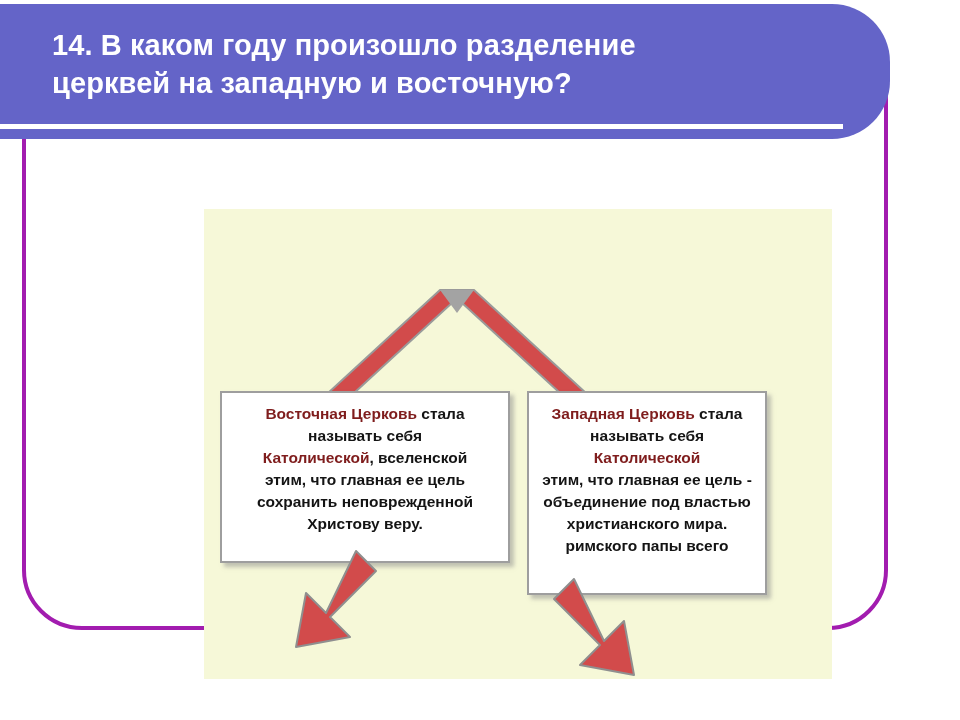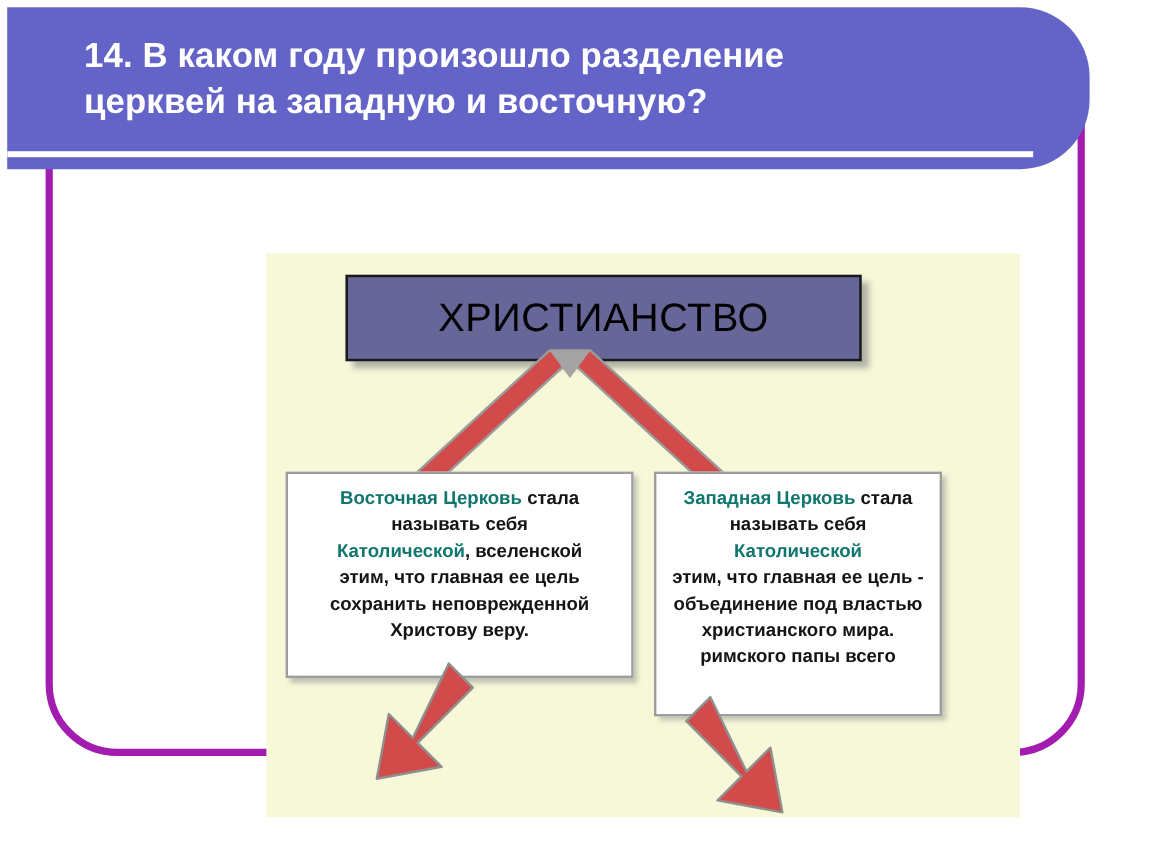--- a/index.html
+++ b/index.html
@@ -11,25 +11,25 @@
     width: 960px;
     height: 720px;
     position: relative;
     overflow: hidden;
     font-family: "Liberation Sans", sans-serif;
   }
 
   
   #slide-frame {
     position: absolute;
-    left: 38px;
+    left: 22px;
     top: 40px;
     width: 866px;
     height: 590px;
-    border: 6px solid #a21caf;
+    border: 4px solid #a21caf;
     border-radius: 60px;
     box-sizing: border-box;
     background: transparent;
   }
 
   
   #title-banner {
     position: absolute;
     left: -38px;
     top: -40px;
@@ -124,40 +124,37 @@
     top: 182px;
     width: 290px;
     height: 172px;
   }
   #west-box {
     left: 323px;
     top: 182px;
     width: 240px;
     height: 204px;
   }
-  .hl { color: #0f766e; }
+  .hl { color: #7f1d1d; }
   .hl-italic { color: #ee2222; font-style: italic; }
   .desc-line { display: block; }
 </style>
 </head>
 <body>
 
 <div id="slide-frame">
 
   <div id="title-banner">
     <div id="title-text">14. В каком году произошло разделение
 церквей на западную и восточную?</div>
     <div id="title-rule"></div>
   </div>
 
   <div id="content-panel">
 
-    <div id="christianity-box">
-      <span id="christianity-label">ХРИСТИАНСТВО</span>
-    </div>
 
     <svg class="arrow-svg" id="arrow-upper" viewBox="0 0 628 135" xmlns="http://www.w3.org/2000/svg">
       <g>
         <polygon points="236,3 262,3 124,130 98,130" fill="#d24b4b" stroke="#9a9a9a" stroke-width="2"></polygon>
       </g>
       <g>
         <polygon points="244,3 270,3 408,130 382,130" fill="#d24b4b" stroke="#9a9a9a" stroke-width="2"></polygon>
       </g>
       <g>
         <polygon points="236,3 270,3 253,26" fill="#a3a3a3"></polygon>

